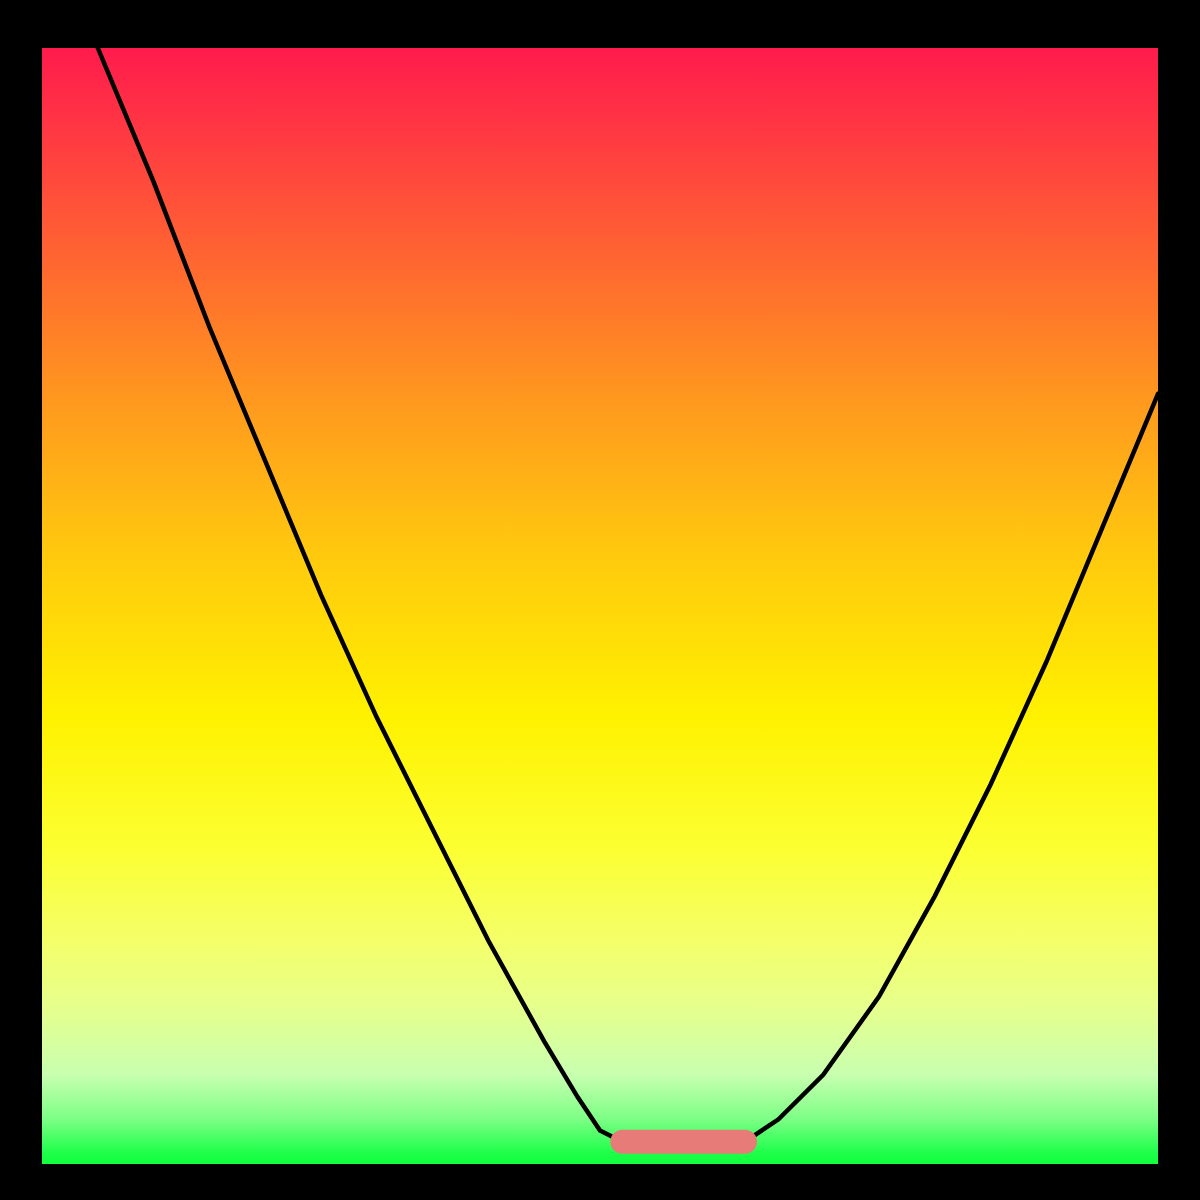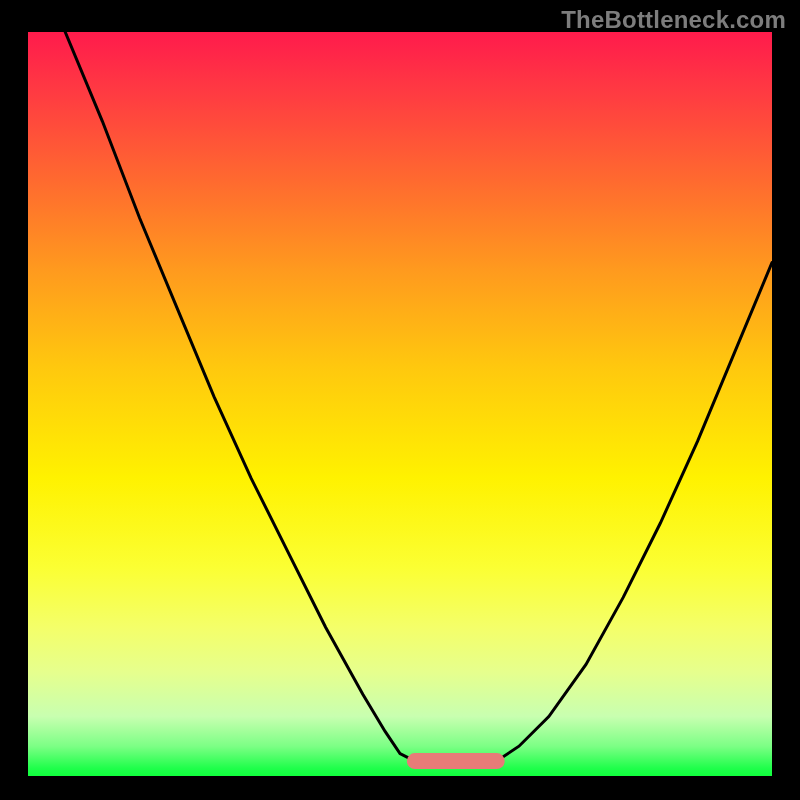--- a/index.html
+++ b/index.html
@@ -18,21 +18,20 @@
   #e6ff8d 86%,
   #c8ffb0 92%,
   #7cff85 96%,
   #1eff4a 99%,
   #11ff3d 100%)}
 svg.curves{position:absolute;inset:0;width:100%;height:100%}
 </style>
 </head>
 <body>
 <div class="wrap">
-<div class="watermark">TheBottleneck.com</div>
 <div class="plot">
   <div class="bgGrad"></div>
   <svg class="curves" viewBox="0 0 744 744" preserveAspectRatio="none">
     <path id="lineL" fill="none" stroke="#000" stroke-width="3" stroke-linecap="round" d="M 37.2 0.0 L 74.4 89.3 L 111.6 186.0 L 148.8 275.3 L 186.0 364.6 L 223.2 446.4 L 260.4 520.8 L 297.6 595.2 L 334.8 662.2 L 357.1 699.4 L 372.0 721.7 L 386.9 729.1"></path>
     <path id="lineR" fill="none" stroke="#000" stroke-width="3" stroke-linecap="round" d="M 468.7 729.1 L 491.0 714.2 L 520.8 684.5 L 558.0 632.4 L 595.2 565.4 L 632.4 491.0 L 669.6 409.2 L 706.8 319.9 L 744.0 230.6"></path>
     <path id="floor" fill="none" stroke="#e77b78" stroke-width="16" stroke-linecap="round" d="M 386.9 729.1 L 416.6 729.1 L 446.4 729.1 L 468.7 729.1"></path>
   </svg>
 </div>
 </div>
 

